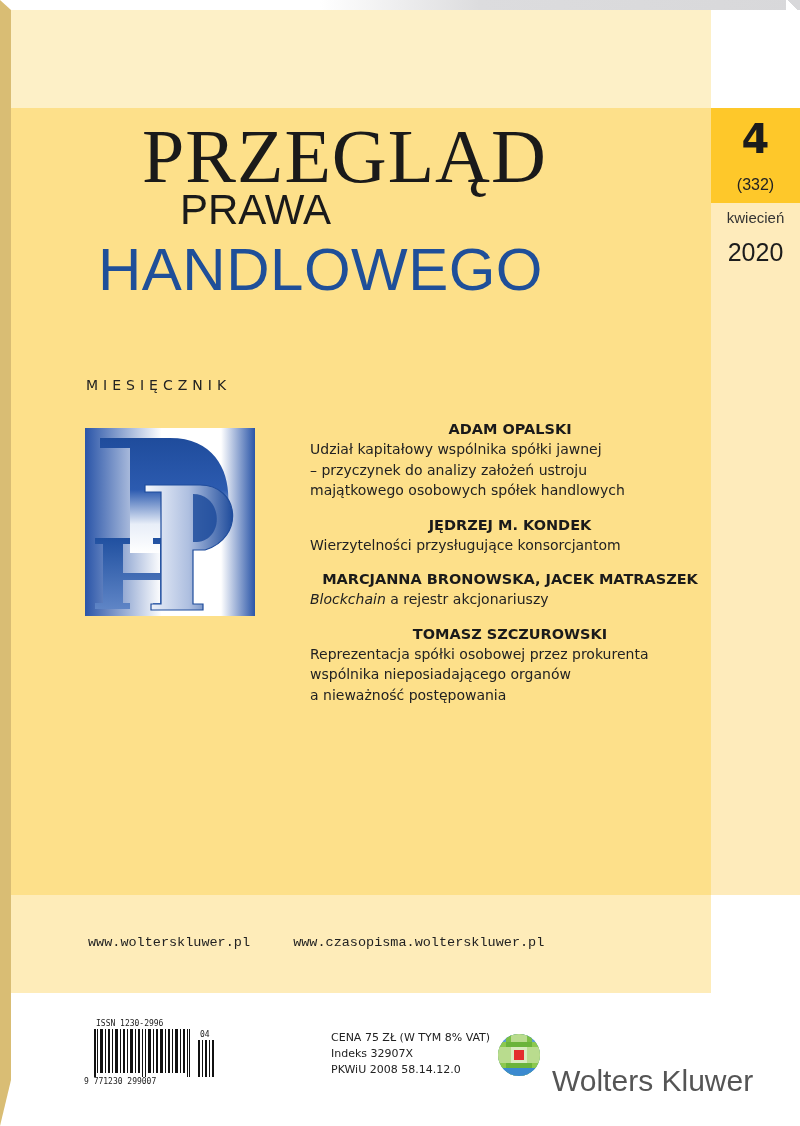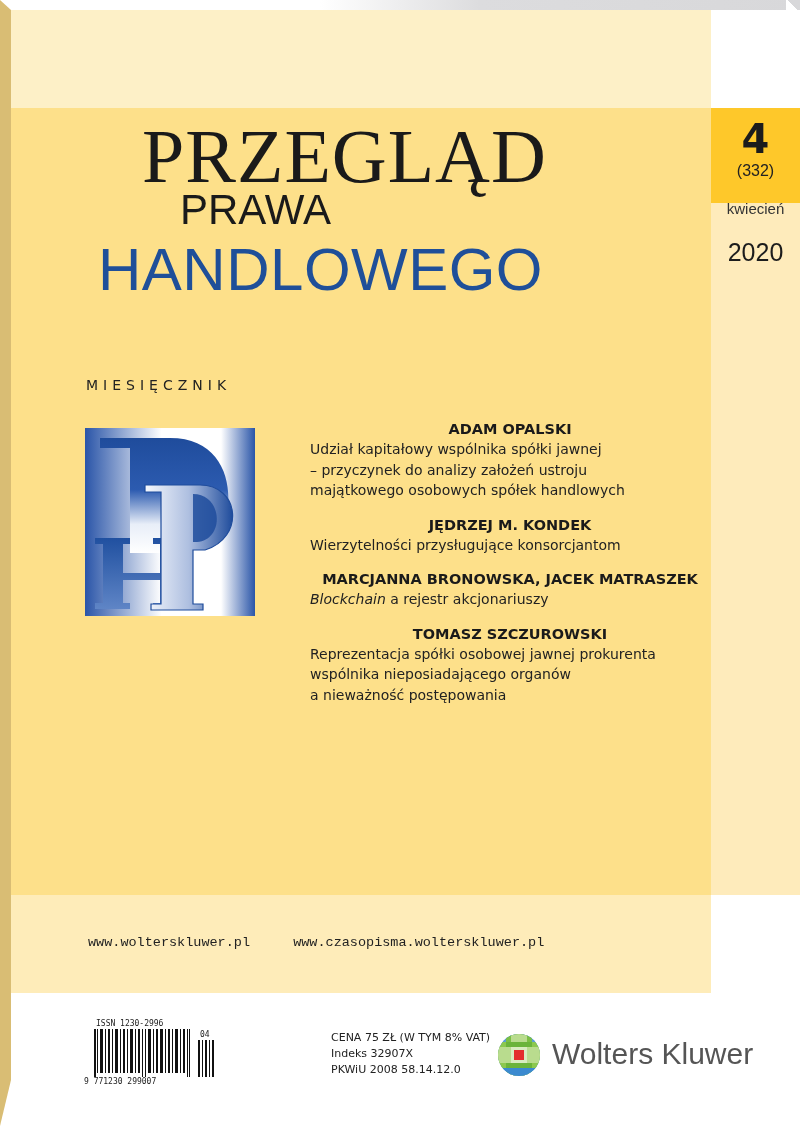--- a/index.html
+++ b/index.html
@@ -13,22 +13,22 @@
 
   .spine { position:absolute; left:0; top:0; width:11px; height:1126px; background:#d9bd74;
     clip-path: polygon(0 0, 100% 10px, 100% 1080px, 0 1126px); }
 
   .top-band { position:absolute; left:11px; top:10px; width:700px; height:98px; background:#fdf0c7; }
   .main { position:absolute; left:11px; top:108px; width:700px; height:787px; background:#fde08a; }
   .right-strip { position:absolute; left:711px; top:108px; width:89px; height:787px; background:#feebbb; }
   .issue-box { position:absolute; left:711px; top:108px; width:89px; height:95px; background:#fec82a;
      display:flex; flex-direction:column; align-items:center; padding-top:10px; }
   .issue-num { font-family:"DejaVu Sans", sans-serif; font-weight:bold; font-size:40px; line-height:42px; color:#1c1c1c; }
-  .issue-total { font-family:"Liberation Sans", sans-serif; font-size:16px; color:#222; margin-top:2px; }
-  .month { position:absolute; left:711px; top:200px; width:89px; text-align:center;
+  .issue-total { font-family:"Liberation Sans", sans-serif; font-size:16px; color:#222; margin-top:16px; }
+  .month { position:absolute; left:711px; top:209px; width:89px; text-align:center;
      font-family:"Liberation Sans", sans-serif; font-size:15px; color:#333; }
   .year { position:absolute; left:711px; top:238px; width:89px; text-align:center;
      font-family:"Liberation Sans", sans-serif; font-size:25px; color:#1c1c1c; }
 
   .bottom-band { position:absolute; left:11px; top:895px; width:700px; height:98px; background:#feecb9; }
 
   .title-1 { position:absolute; left:142px; top:116px; font-family:"Liberation Serif", serif;
      font-size:76px; line-height:80px; letter-spacing:1px; color:#1a1a1a; }
   .title-2 { position:absolute; left:180px; top:188px; font-family:"Liberation Sans", sans-serif;
      font-size:42px; line-height:44px; color:#1a1a1a; letter-spacing:0px; }
@@ -46,21 +46,21 @@
   .toc-title { font-family:"DejaVu Sans", sans-serif; font-size:14px; line-height:20.5px; color:#222; }
   .toc-title i { font-style:italic; }
 
   .urls { position:absolute; left:88px; top:935px; font-family:Liberation Mono, monospace; font-size:13.5px; color:#222;text-align:center; }
   .urls span { margin-right:35px; }
 
   .barcode { position:absolute; left:82px; top:1018px; width:140px; height:70px; }
   .pricing { position:absolute; left:286px; top:1030px; font-family:"DejaVu Sans", sans-serif; font-size:11px; line-height:16px; color:#222;margin-left:45px; }
 
   .wk-logo { position:absolute; left:497px; top:1033px; width:44px; height:44px; }
-  .wk-name { position:absolute; left:552px; top:1037px; font-family:"Liberation Sans", sans-serif;
+  .wk-name { position:absolute; left:552px; top:1064px; font-family:"Liberation Sans", sans-serif;
      font-size:30px; color:#555; letter-spacing:0px; }
 </style>
 </head>
 <body>
 
 <div class="top-shadow"></div>
 <div class="spine"></div>
 <div class="top-band"></div>
 <div class="main"></div>
 <div class="right-strip"></div>
@@ -123,21 +123,21 @@
   <div class="toc-item">
     <div class="toc-author">JĘDRZEJ M. KONDEK</div>
     <div class="toc-title">Wierzytelności przysługujące konsorcjantom</div>
   </div>
   <div class="toc-item">
     <div class="toc-author">MARCJANNA BRONOWSKA, JACEK MATRASZEK</div>
     <div class="toc-title"><i>Blockchain</i><span> a rejestr akcjonariuszy</span></div>
   </div>
   <div class="toc-item">
     <div class="toc-author">TOMASZ SZCZUROWSKI</div>
-    <div class="toc-title">Reprezentacja spółki osobowej jawnej prokurenta</div>
+    <div class="toc-title">Reprezentacja spółki osobowej przez prokurenta</div>
     <div class="toc-title">wspólnika nieposiadającego organów</div>
     <div class="toc-title">a nieważność postępowania</div>
   </div>
 </div>
 
 <div class="urls">
   <span>www.wolterskluwer.pl</span>
   <span>www.czasopisma.wolterskluwer.pl</span>
 </div>
 

